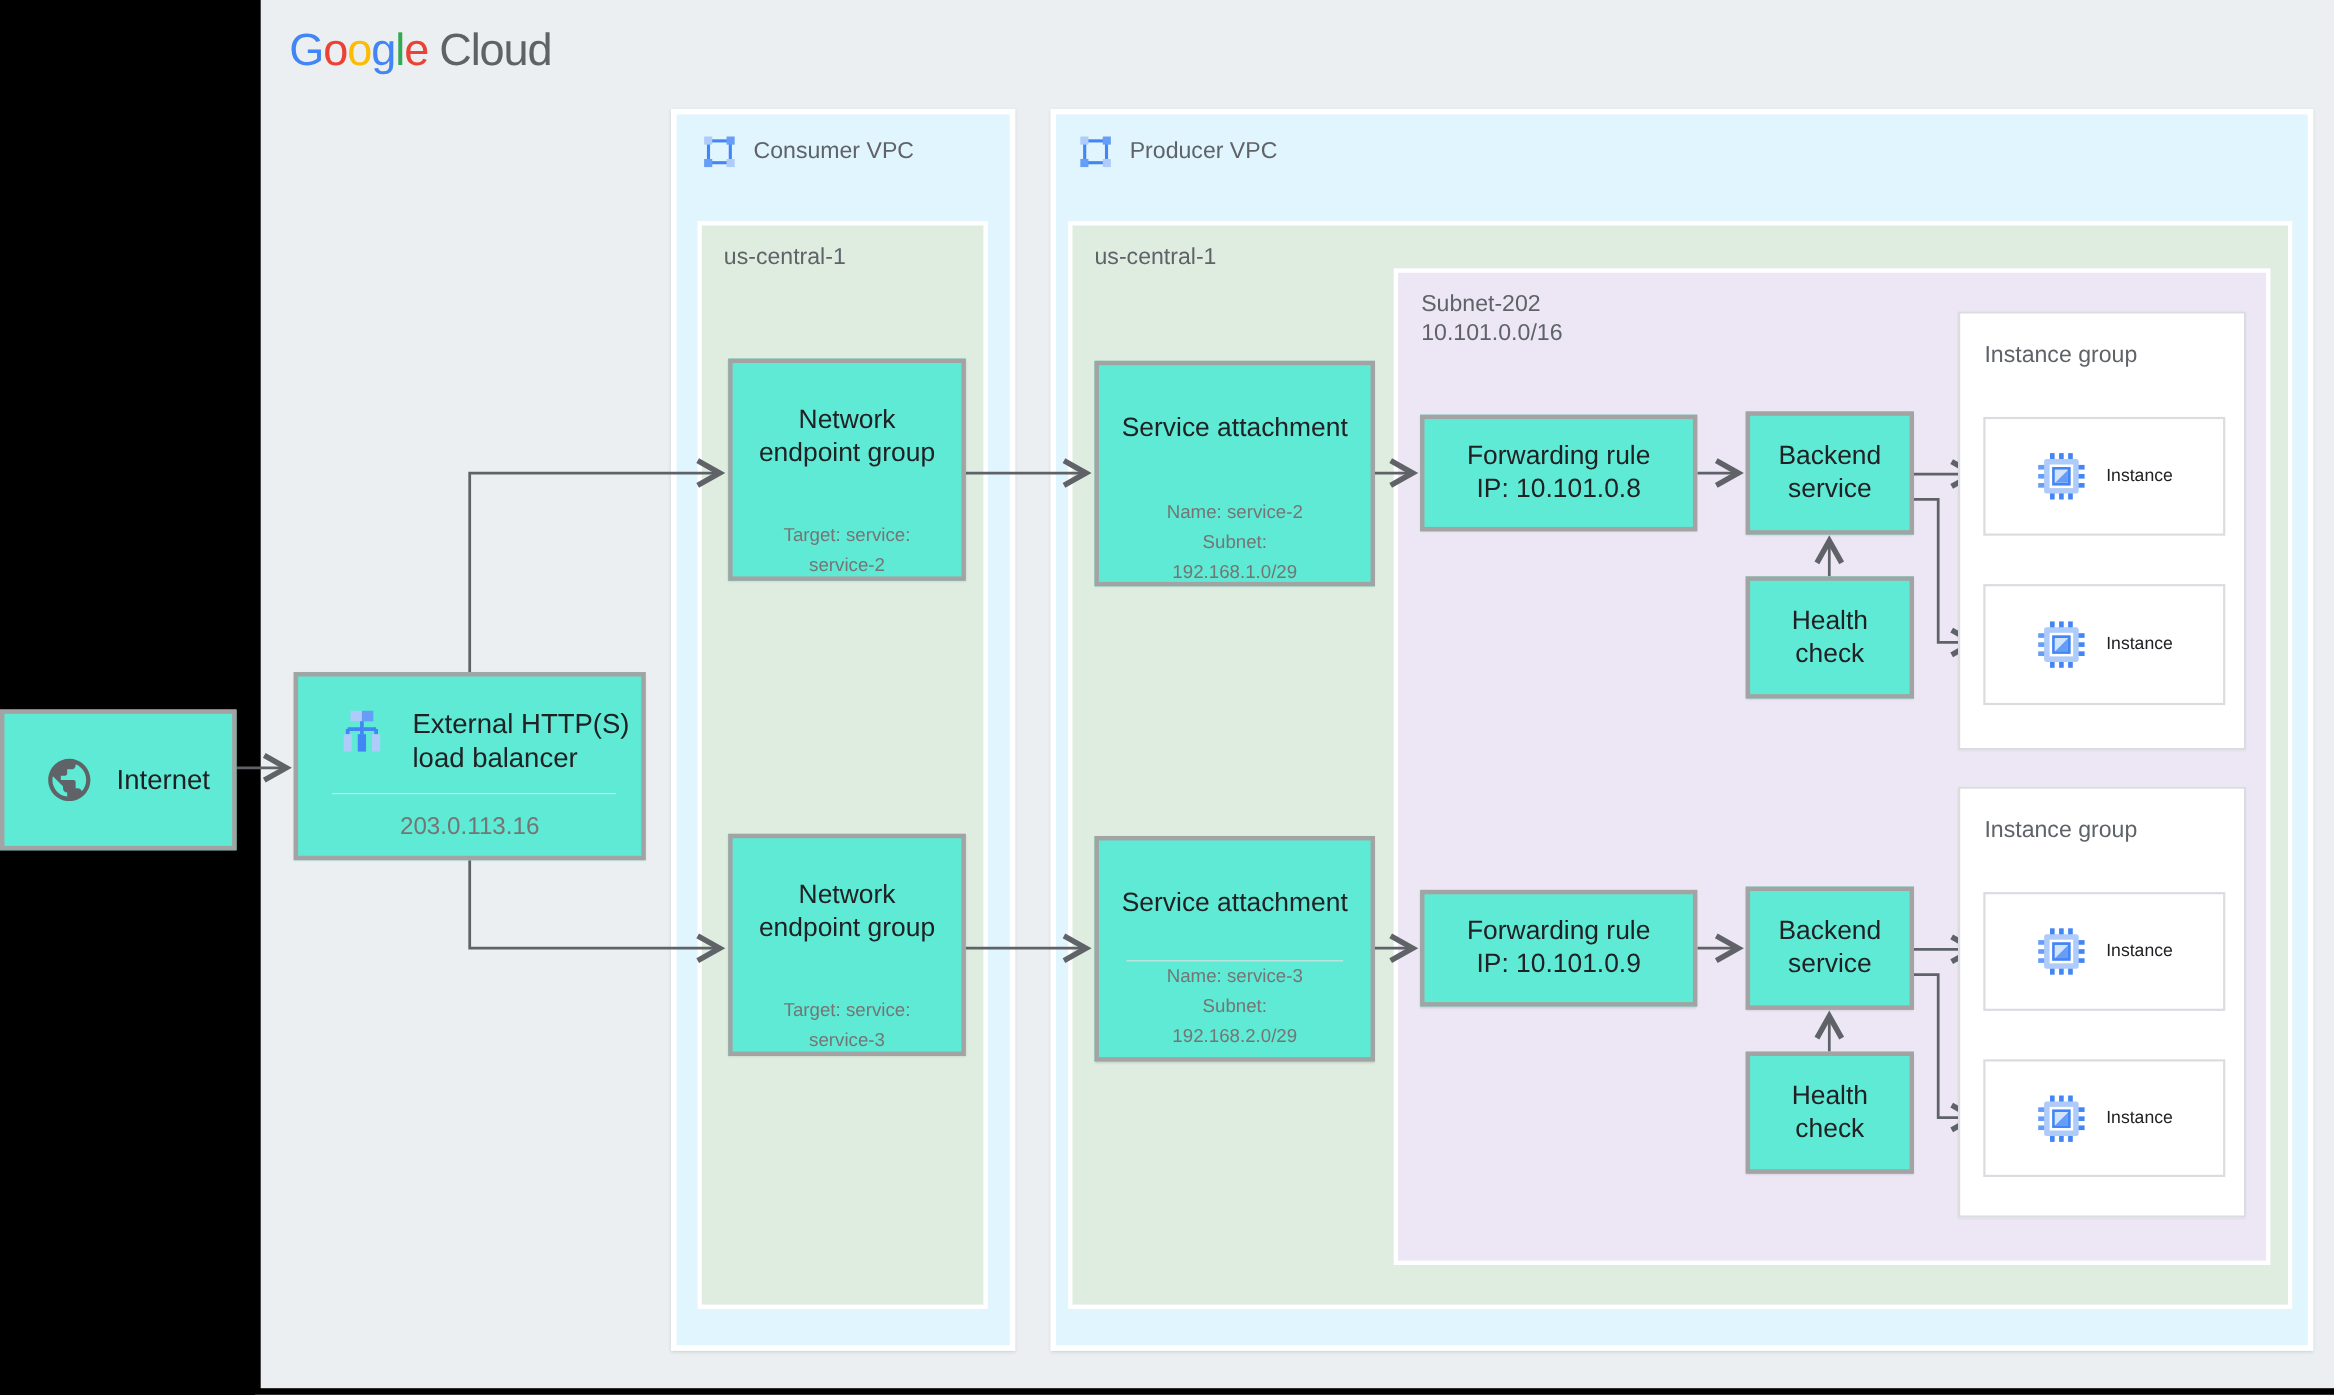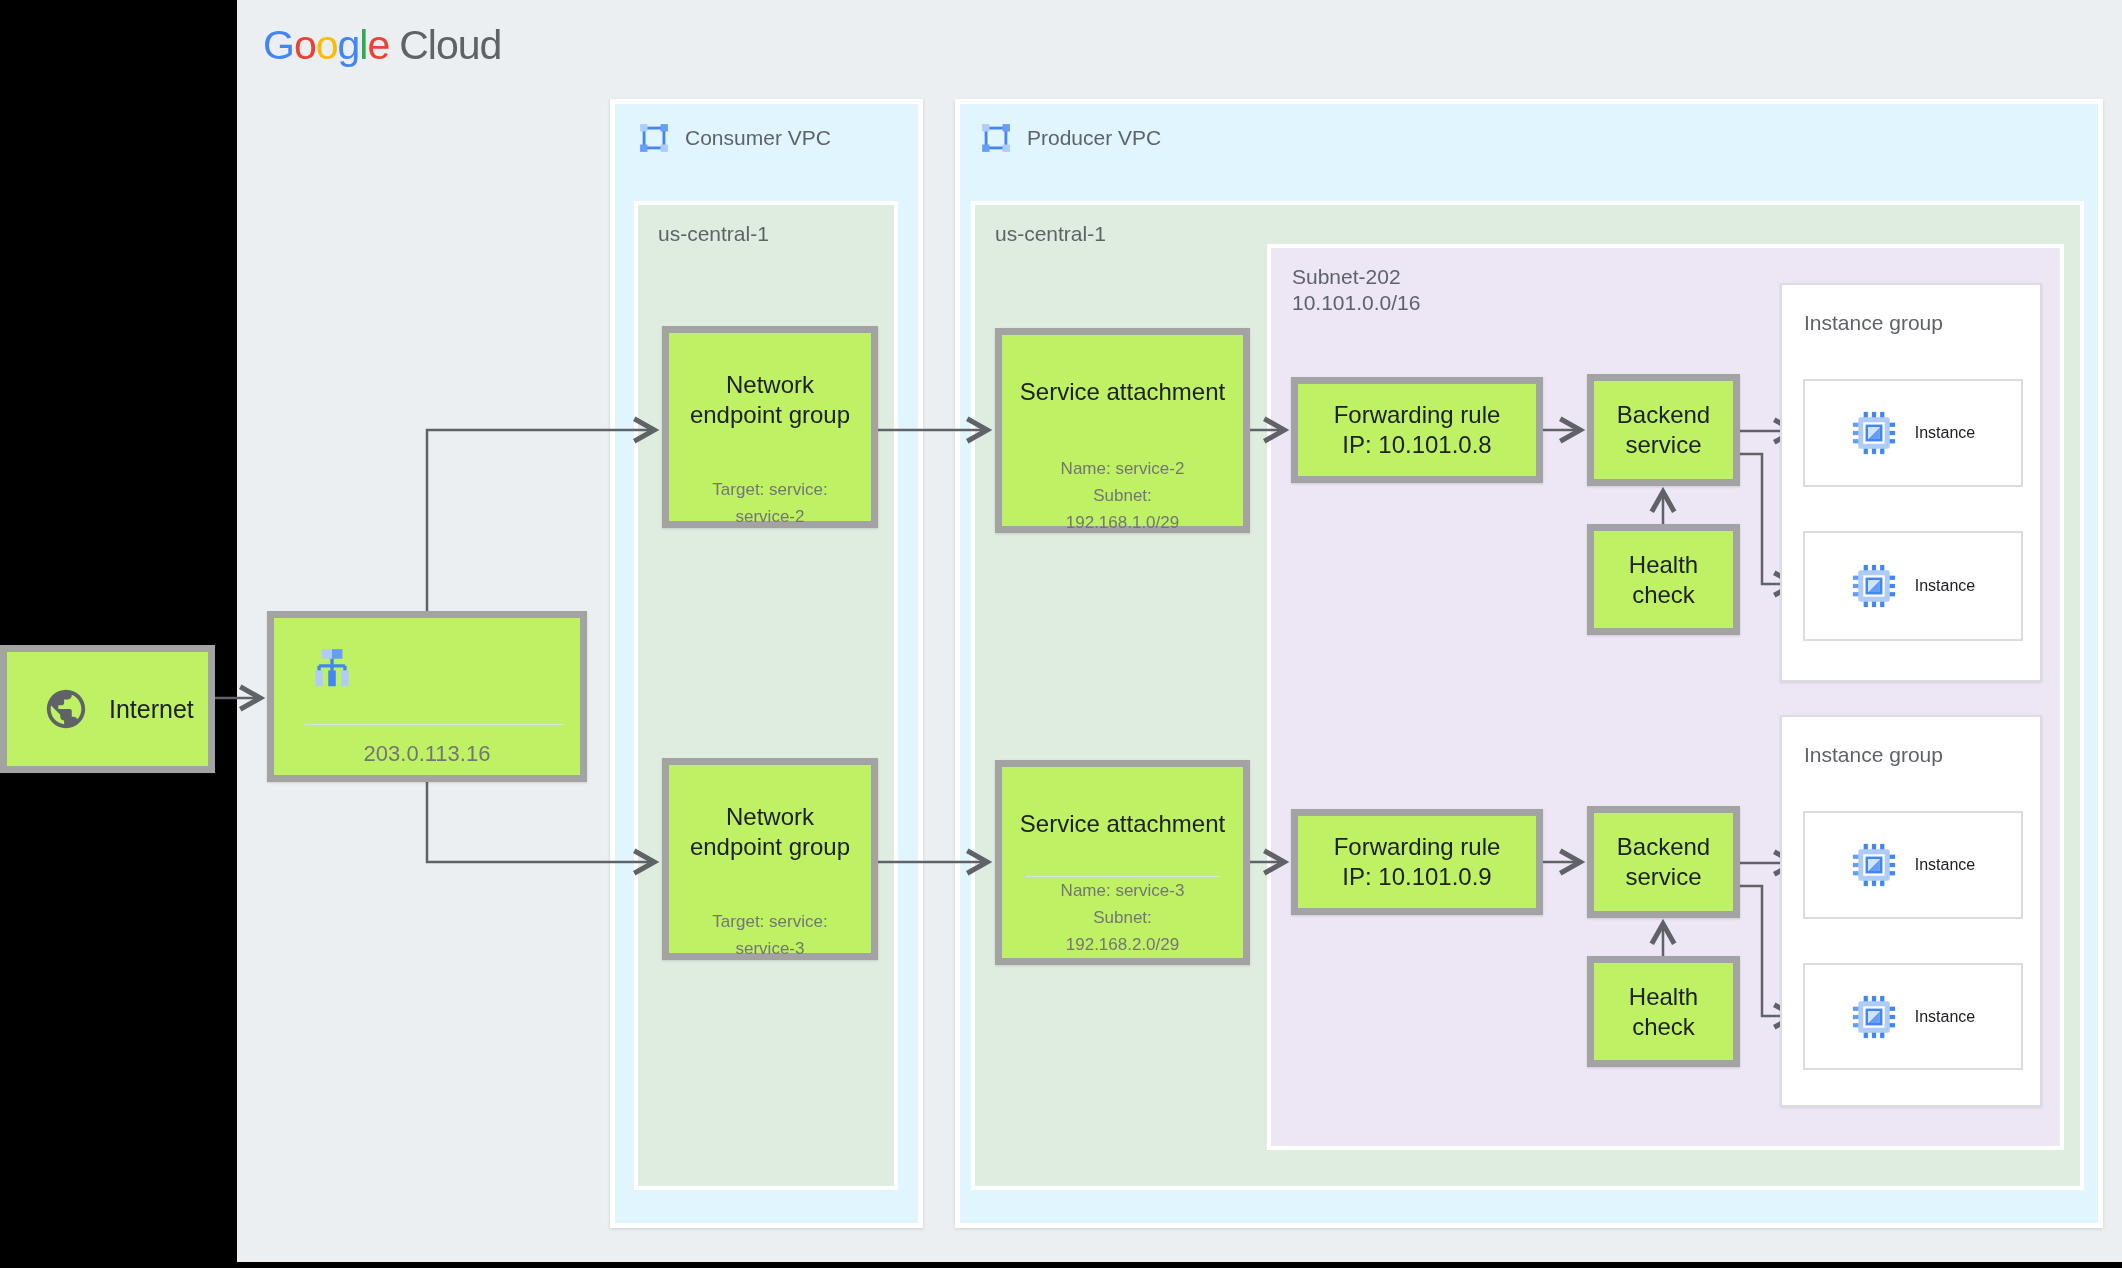--- a/index.html
+++ b/index.html
@@ -19,21 +19,21 @@
 
   
   .vpc{background:#E1F5FE;border:5px solid #fff;box-shadow:0 1px 3px rgba(60,64,67,.18);box-sizing:border-box;}
   .region{background:#DFEDE1;border:4px solid #fff;box-sizing:border-box;}
   .subnet{background:#ECE6F5;border:4px solid #fff;box-sizing:border-box;}
   .zone-label{font-size:21px;color:#5F6368;line-height:26px;}
   .vpc-head{display:flex;align-items:center;gap:14px;}
 
   
   .card{
-    background:#bef264;border:7px solid #a3a3a3;box-sizing:border-box;
+    background:#5eead4;border:4px solid #a3a3a3;box-sizing:border-box;
     box-shadow:0 1px 2px rgba(60,64,67,.18);
     display:flex;flex-direction:column;align-items:center;text-align:center;
     z-index:6;
   }
   .card .title{font-size:24px;color:#202124;line-height:30px;}
   .card .caption{font-size:17px;color:#757575;line-height:27px;}
   .card .divider{height:1px;background:#E0E0E0;width:80%;}
   .card.center{justify-content:center;}
 
   .ig{background:#fff;border:2px solid #DADCE0;box-sizing:border-box;z-index:5;box-shadow:0 1px 2px rgba(60,64,67,.12);}
@@ -132,20 +132,24 @@
 
 <div id="lb-card" class="abs card" style="left:267px;top:611px;width:320px;height:171px;">
   <svg class="abs" style="left:33px;top:27px;" width="50" height="50" viewBox="0 0 24 24">
     <rect x="7" y="2" width="5" height="4.6" fill="#AECBFA"></rect>
     <rect x="12" y="2" width="5" height="4.6" fill="#669DF6"></rect>
     <path d="M12 6.6 V10 M5.8 10 H18.2 M5.8 10 V12.4 M12 10 V12.4 M18.2 10 V12.4" stroke="#4285F4" stroke-width="1.6" fill="none"></path>
     <rect x="4" y="12.2" width="3.6" height="7.6" fill="#AECBFA"></rect>
     <rect x="10.2" y="12.2" width="3.6" height="7.6" fill="#4285F4"></rect>
     <rect x="16.4" y="12.2" width="3.6" height="7.6" fill="#AECBFA"></rect>
   </svg>
+  <div class="lb-title">
+    <div>External HTTP(S)</div>
+    <div>load balancer</div>
+  </div>
   <div class="lb-div"></div>
   <div class="lb-ip">203.0.113.16</div>
 </div>
 
 <div class="abs card" style="left:662px;top:326px;width:216px;height:202px;">
   <div class="title" style="margin-top:37px;">
     <div>Network</div>
     <div>endpoint group</div>
   </div>
   <div class="divider" style="margin-top:34px;"></div>

